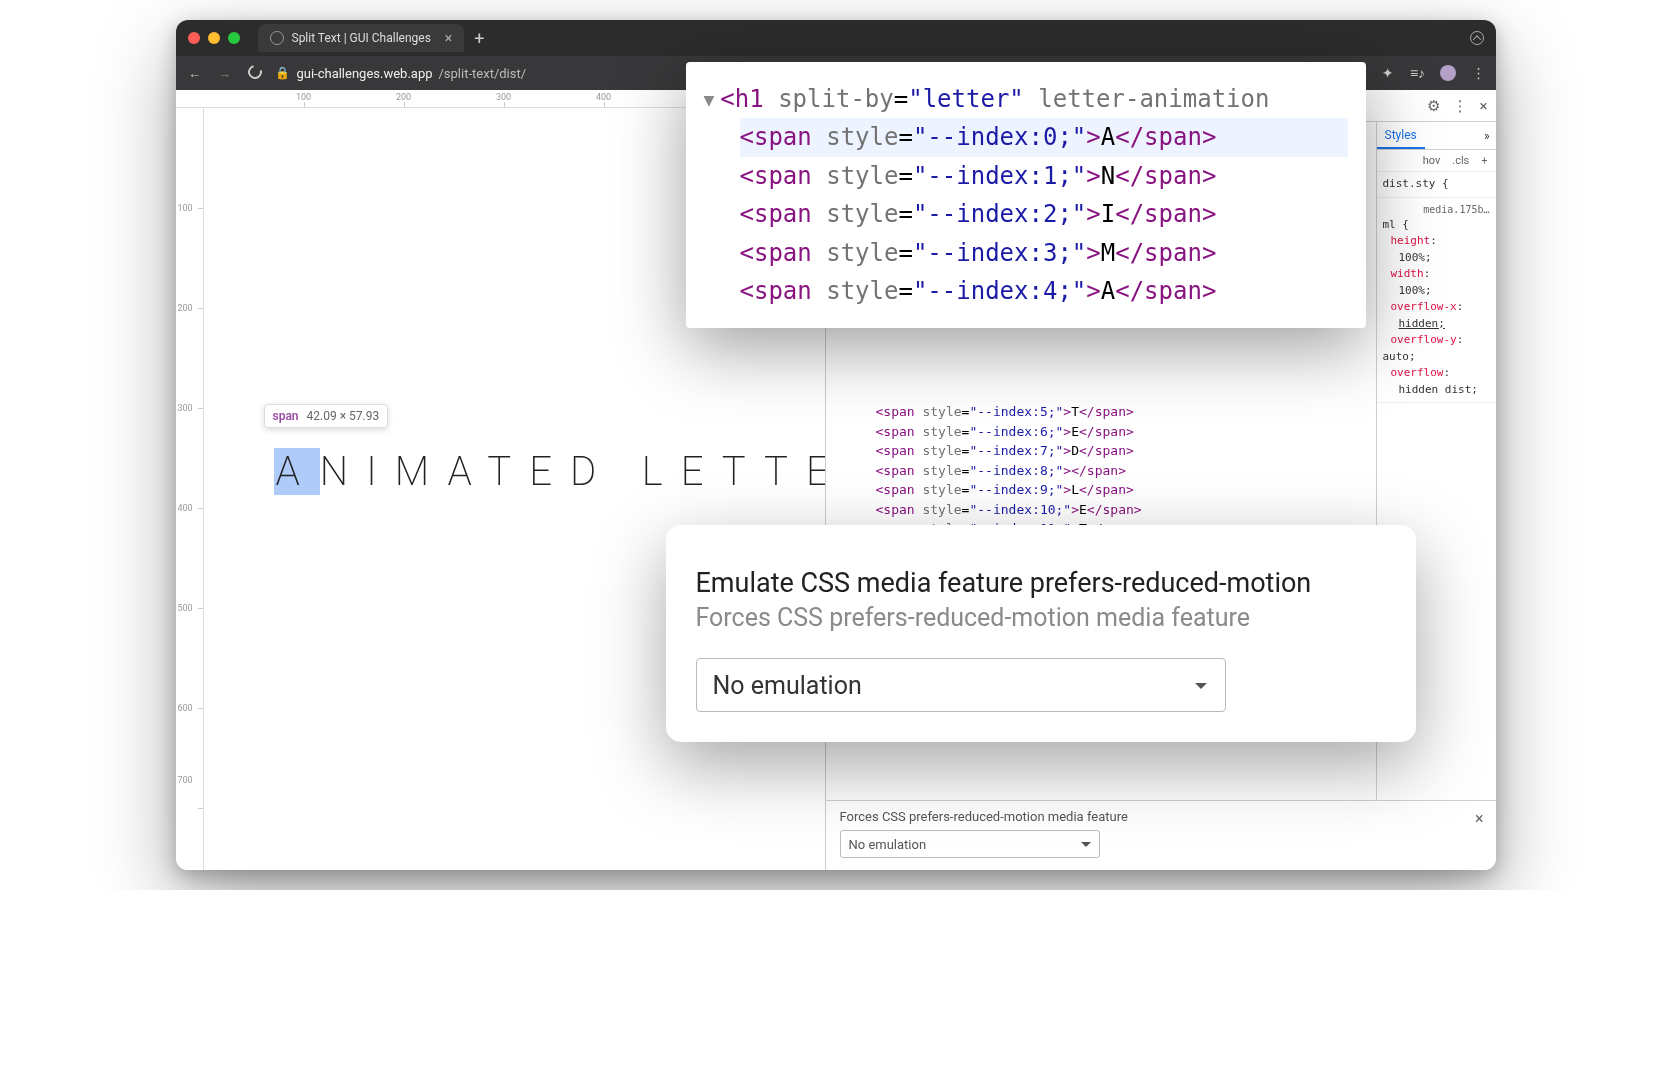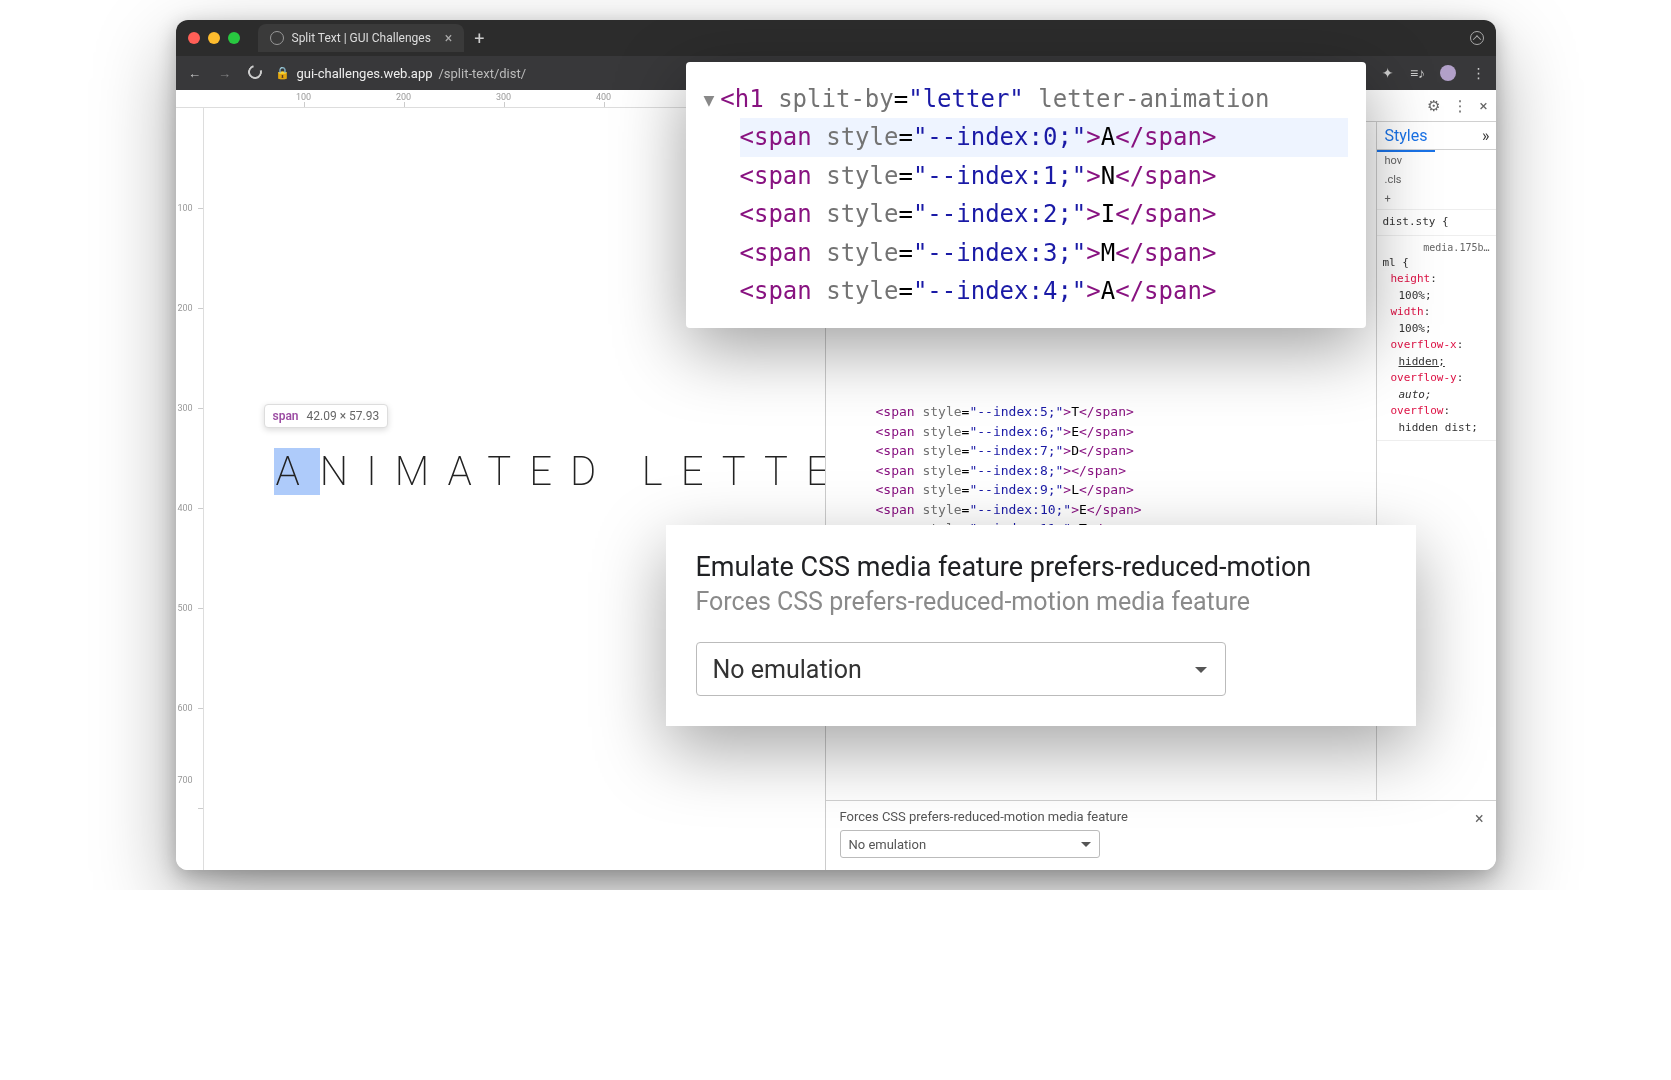--- a/index.html
+++ b/index.html
@@ -60,43 +60,43 @@
 .dt-tab.active{color:#1a73e8;border-bottom:2px solid #1a73e8;margin-bottom:-1px;}
 .dt-more{margin-left:4px;}
 .dt-right{margin-left:auto;display:flex;gap:12px;align-items:center;color:#666;}
 .dt-right span{font-size:15px;}
 
 .dt-body{flex:1;display:flex;overflow:hidden;position:relative;}
 .elements-pane{flex:1;overflow:hidden;font-family:Menlo,Consolas,monospace;padding:4px 0;}
 .dom-small{font-size:13px;line-height:1.5;padding-left:50px;}
 .dom-small .row{white-space:nowrap;}
 .styles-pane{width:120px;border-left:1px solid #d0d0d0;font-size:12px;color:#333;padding:0;}
-.styles-tabs{display:flex;align-items:center;border-bottom:1px solid #d0d0d0;height:28px;font-size:16px;}
+.styles-tabs{display:flex;align-items:center;border-bottom:1px solid #d0d0d0;height:28px;font-size:12px;}
 .styles-tabs .st{padding:5px 8px;color:#1a73e8;border-bottom:2px solid #1a73e8;margin-bottom:-1px;}
 .styles-tabs .more{margin-left:auto;padding:0 6px;}
-.styles-tools{display:flex;justify-content:flex-end;gap:4px;padding:3px 4px;border-bottom:1px solid #eee;font-size:11px;color:#666;flex-direction:column;}
+.styles-tools{display:flex;justify-content:flex-end;gap:4px;padding:3px 4px;border-bottom:1px solid #eee;font-size:11px;color:#666;}
 .styles-tools span{padding:1px 4px;}
 .styles-block{padding:4px 6px;border-bottom:1px solid #eee;font-family:Menlo,monospace;font-size:11px;line-height:1.5;color:#333;}
 .styles-block .sel{color:#333;}
 .styles-block .prop{color:#d14;margin-left:8px;}
 .styles-block .val{color:#333;}
 .styles-block .link{color:#666;text-align:right;font-size:10px;}
 
 
 .t-tag{color:#881280;} .t-attr{color:#737373;} .t-val{color:#1a1aa6;} .t-txt{color:#000;} .t-punc{color:#881280;}
 
 
 .overlay-dom{position:absolute;top:42px;left:510px;width:680px;background:#fff;box-shadow:0 20px 70px rgba(0,0,0,.38);border-radius:4px;padding:18px 18px;font-family:Menlo,Consolas,monospace;font-size:24px;line-height:1.6;z-index:60;}
 .overlay-dom .hrow{display:flex;align-items:flex-start;gap:6px;}
 .overlay-dom .tri{color:#888;font-size:18px;margin-top:6px;}
 .overlay-dom .child{margin-left:36px;white-space:nowrap;}
 .overlay-dom .hl{background:#eef4ff;}
 
 
-.overlay-emul{position:absolute;top:505px;left:490px;width:750px;background:#fff;box-shadow:0 24px 70px rgba(0,0,0,.35);border-radius:0;padding:26px 30px 30px;z-index:70;}
+.overlay-emul{position:absolute;top:505px;left:490px;width:750px;background:#fff;box-shadow:0 24px 70px rgba(0,0,0,.35);border-radius:15px;padding:42px 30px 30px;z-index:70;}
 .overlay-emul h3{font-size:27px;font-weight:400;color:#202124;margin-bottom:4px;}
 .overlay-emul p{font-size:25px;color:#8a8a8a;margin-bottom:26px;}
 .overlay-emul .sel{width:530px;height:54px;border:1px solid #bbb;border-radius:4px;display:flex;align-items:center;padding:0 16px;font-size:25px;color:#333;position:relative;}
 .overlay-emul .sel::after{content:"";position:absolute;right:18px;border:6px solid transparent;border-top-color:#555;top:24px;}
 
 .small-select{width:260px;height:28px;border:1px solid #bbb;border-radius:3px;display:flex;align-items:center;padding:0 8px;font-size:13px;position:relative;margin:4px 0;}
 .small-select::after{content:"";position:absolute;right:8px;border:5px solid transparent;border-top-color:#555;top:11px;}
 
 .bottom-drawer{border-top:1px solid #d0d0d0;padding:8px 14px;font-size:13px;color:#555;position:relative;}
 .bottom-drawer .close-x{position:absolute;right:12px;top:8px;color:#666;font-size:16px;}
@@ -238,21 +238,21 @@
           <div class="styles-block">
             <div><span class="sel">dist.sty</span><span> {</span></div>
           </div>
           <div class="styles-block">
             <div class="link">media.175b…</div>
             <div><span class="sel">ml {</span></div>
             <div id="style-props">
                 <div><span class="prop">height</span>:<br><span class="val" style="margin-left:16px;">100%;</span></div>
                 <div><span class="prop">width</span>:<br><span class="val" style="margin-left:16px;">100%;</span></div>
                 <div><span class="prop">overflow-x</span>:<br><span class="val" style="margin-left:16px;text-decoration:underline;">hidden;</span></div>
-                <div><span class="prop">overflow-y</span>:<br><span class="val" style="margin-left:16px;font-style:italic;">auto;</span></div>
+                <div><span class="prop">overflow-y</span>:<br><span class="val" style="">auto;</span></div>
                 <div><span class="prop">overflow</span>:<br><span class="val" style="margin-left:16px;">hidden dist;</span></div>
               </div>
           </div>
         </div>
       </div>
 
       <div class="bottom-drawer">
         <span class="close-x">×</span>
         <div style="margin-bottom:6px;">Forces CSS prefers-reduced-motion media feature</div>
         <div class="small-select">

